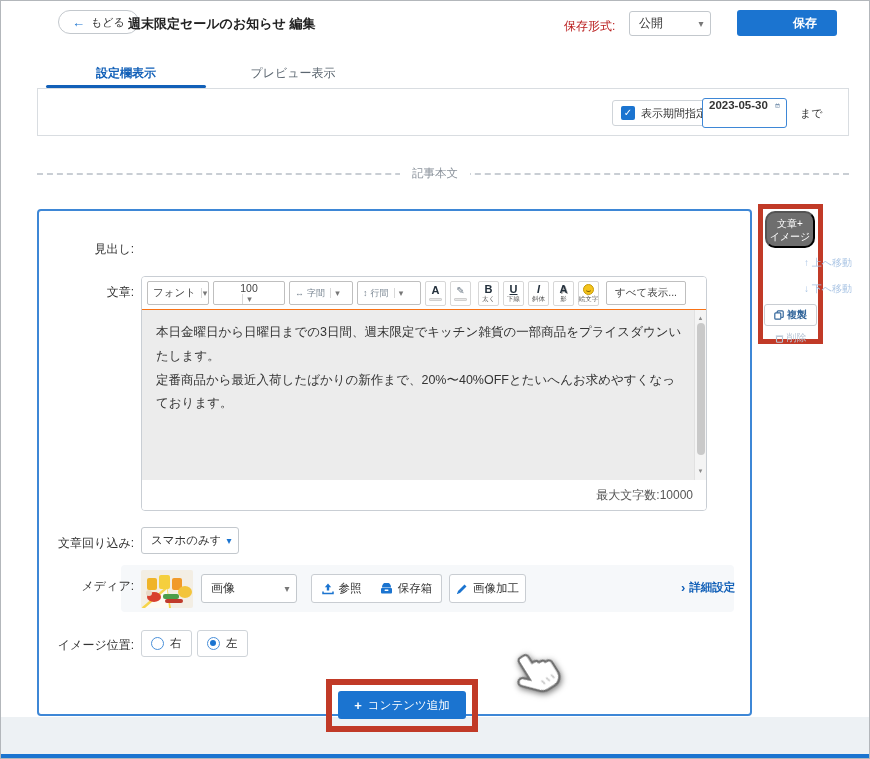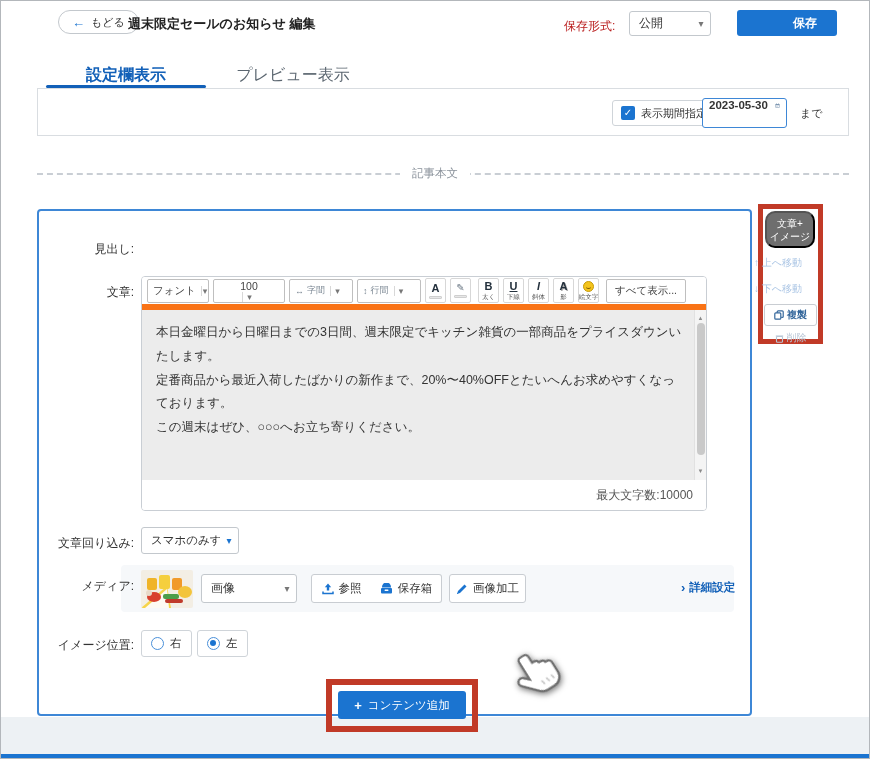--- a/index.html
+++ b/index.html
@@ -20,21 +20,21 @@
   .save-format-label { left:563px; top:17px; font-size:12px; color:#b91c1c; }
   .selectbox { border:1px solid #c3c8cd; border-radius:3px; background:#fff;
     display:flex; align-items:center; font-size:12px; color:#333; cursor:pointer; }
   .selectbox .val { flex:1; padding-left:9px; white-space:nowrap; overflow:hidden; }
   .selectbox .caret { width:18px; text-align:center; color:#777; font-size:10px; }
   .save-format-select { left:616px; top:10px; width:82px; height:25px;margin-left:12px; }
   .save-btn { left:736px; top:9px; width:100px; height:26px; background:var(--accent);
     border:none; border-radius:3px; color:#fff; font-size:12px; font-weight:bold; cursor:pointer;padding-left:36px; }
 
   
-  .tab { top:64px; width:160px; text-align:center; font-size:16px; cursor:pointer; }
+  .tab { top:64px; width:160px; text-align:center; font-size:12px; cursor:pointer; }
   .tab-settings { left:45px; color:var(--tab_blue); font-weight:bold; }
   .tab-preview { left:212px; color:#5b6670; }
   .tab-underline { left:45px; top:84px; width:160px; height:3px; background:var(--tab_blue); border-radius:2px; }
 
   
   .settings-panel { left:36px; top:87px; width:812px; height:48px; border:1px solid #d9dde1; background:#fff; }
   .period-box { left:574px; top:11px; height:26px; border:1px solid #cfd4d9; border-radius:3px;
     display:flex; align-items:center; gap:6px; padding:0 8px; font-size:11px; color:#333; cursor:pointer;}
   .checkbox { width:14px; height:14px; background:var(--accent); border-radius:2px; color:#fff;
     font-size:10px; line-height:14px; text-align:center; }
@@ -52,21 +52,21 @@
   
   .main-box { left:36px; top:208px; width:715px; height:507px; border:2px solid var(--box_blue);
     border-radius:4px; background:#fff; }
   .field-label { left:36px; width:97px; text-align:right; font-size:12px; color:#333; }
 
   .heading-input { left:140px; top:232px; width:566px; height:27px; border:1px solid var(--box_blue);
     border-radius:3px; padding:0 9px; font-size:12px; color:#333; font-family:"Liberation Sans",sans-serif; outline:none; background:#fff;}
 
   .editor-box { left:140px; top:275px; width:566px; height:235px; border:1px solid #c9ced4;
     border-radius:4px; background:#fff; overflow:hidden; }
-  .toolbar { height:33px; border-bottom:6px solid #f97316; display:flex; align-items:center;
+  .toolbar { height:33px; border-bottom:1px solid #f97316; display:flex; align-items:center;
     padding:0 5px; gap:4px; background:#fff; }
   .tb-select { height:24px; border:1px solid #bfbfbf; border-radius:2px; display:flex;
     align-items:center; font-size:10.5px; color:#444; background:#fff; cursor:pointer;}
   .tb-select .val { padding:0 5px; display:flex; align-items:center; gap:3px; white-space:nowrap;}
   .tb-select .caret { width:14px; text-align:center; border-left:1px solid #d8d8d8; color:#777; font-size:9px;}
   .tb-mini { color:#7c8894; font-size:9px; }
   .tb-btn { width:21px; height:25px; border:1px solid #d7d7d7; border-radius:2px; background:#fff;
     display:flex; flex-direction:column; align-items:center; justify-content:center; cursor:pointer; padding:1px 0;}
   .tb-btn .glyph { font-size:11px; font-weight:bold; color:#23303c; line-height:1; }
   .tb-btn .bar { width:13px; height:3px; background:#e7e7e7; border:1px solid #cfcfcf; border-radius:1px; margin-top:2px;}
@@ -117,21 +117,21 @@
     display:flex; align-items:center; justify-content:center; gap:6px;}
   .add-btn .plus { font-weight:bold; font-size:13px; line-height:1;}
 
   
   .side-frame { left:757px; top:203px; width:65px; height:140px; border:5px solid var(--highlight_red);
     background:#fff; z-index:6; }
   .side-item { z-index:7; }
   .block-btn { left:764px; top:210px; width:50px; height:37px; background:var(--dark_btn); border-radius:10px;
     color:#fff; font-size:10px; display:flex; flex-direction:column; align-items:center;
     justify-content:center; line-height:1.3; cursor:pointer; }
-  .move-link { left:738px; width:78px; text-align:center; color:var(--muted_blue); font-size:10px; cursor:pointer; white-space:nowrap;}
+  .move-link { left:788px; width:78px; text-align:center; color:var(--muted_blue); font-size:10px; cursor:pointer; white-space:nowrap;}
   .move-up { top:255px; } .move-down { top:281px; }
   .dup-btn { left:763px; top:303px; width:53px; height:22px; border:1px solid #c9cdd2; border-radius:3px;
     background:#fff; color:var(--dup_blue); font-size:10px; font-weight:bold; display:flex; align-items:center;
     justify-content:center; gap:3px; cursor:pointer;}
   .del-link { left:762px; top:330px; width:55px; text-align:left; color:#b9c6d6; font-size:10px;
     display:flex; align-items:center; justify-content:center; gap:3px; cursor:pointer;}
 
   
   .bottom-strip { left:0; top:716px; width:868px; height:38px; background:var(--footer_strip); }
   .bottom-bar { left:0; top:753px; width:868px; height:5px; background:var(--accent); }
@@ -241,21 +241,20 @@
       </button>
       <button class="tb-btn">
         <span class="emoji-face"></span>
         <span class="sub">絵文字</span>
       </button>
       <button class="tb-showall" style="margin-left:3px;">すべて表示...</button>
     </div>
     <div class="textbody">
       <div>本日金曜日から日曜日までの3日間、週末限定でキッチン雑貨の一部商品をプライスダウンいたします。</div>
       <div>定番商品から最近入荷したばかりの新作まで、20%〜40%OFFとたいへんお求めやすくなっております。</div>
-      <div>この週末はぜひ、○○○へお立ち寄りください。</div>
       <div class="scrollbar">
         <div class="scroll-arrow scroll-up">▲</div>
         <div class="scroll-thumb"></div>
         <div class="scroll-arrow scroll-down">▼</div>
       </div>
     </div>
     <div class="editor-footer">
       <span>最大文字数:10000</span>
     </div>
   </div>

